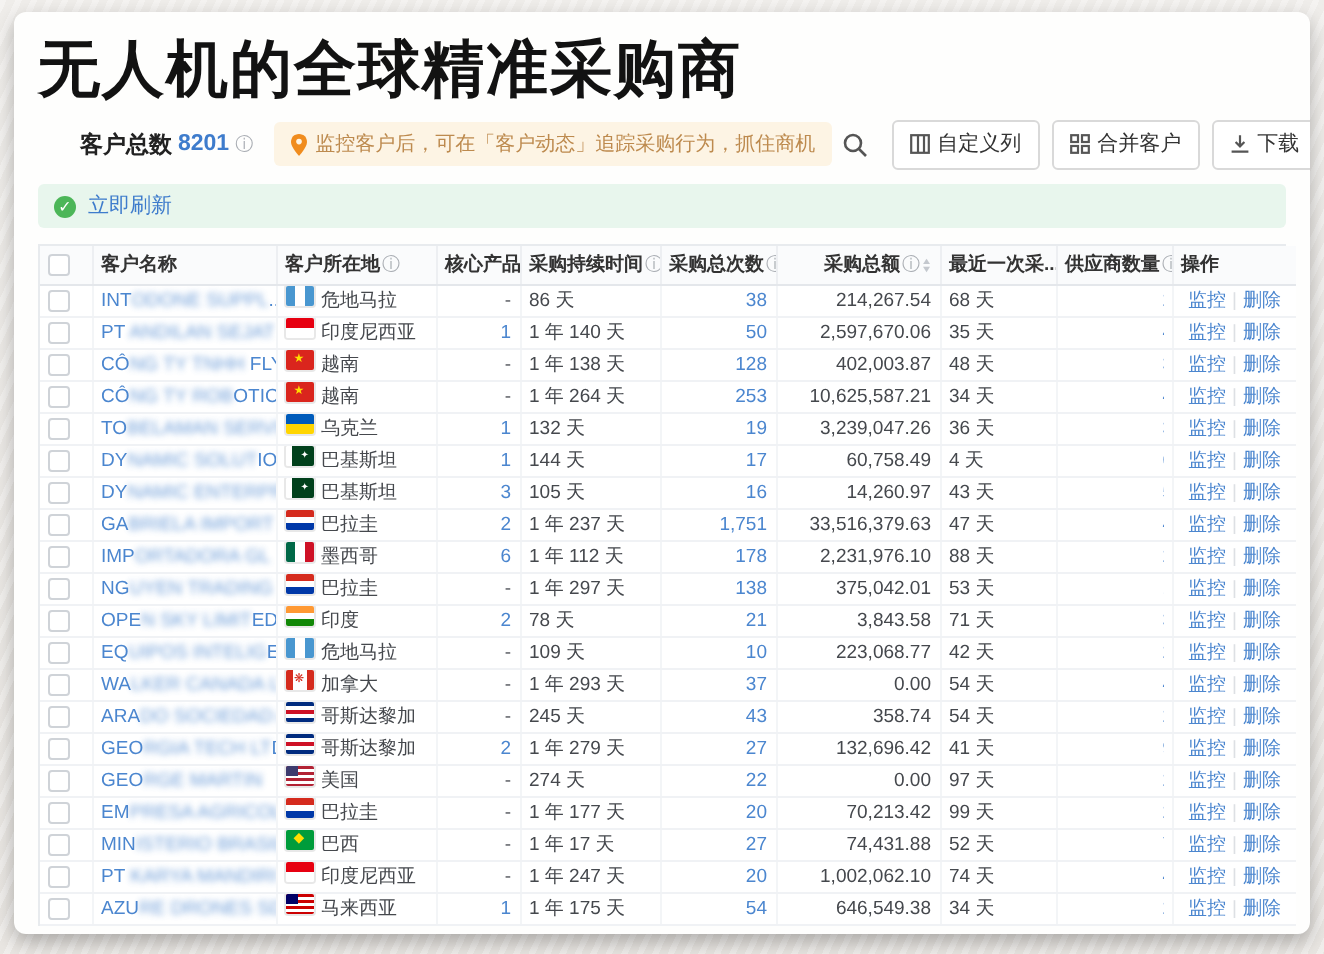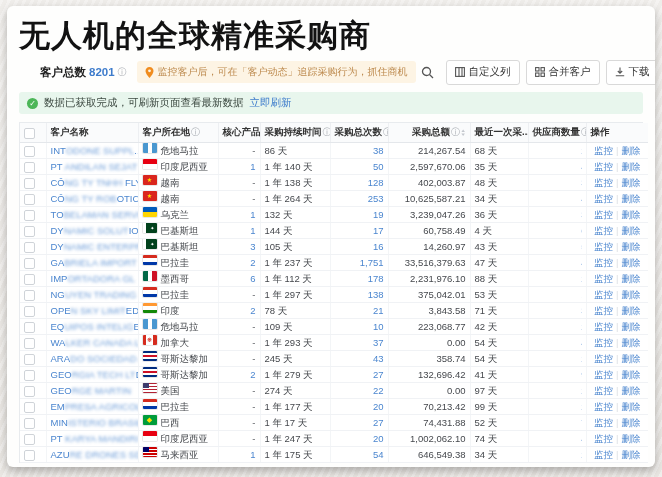--- a/index.html
+++ b/index.html
@@ -156,21 +156,20 @@
             <path d="M5 0.6 V6 M2.8 4 L5 6.2 L7.2 4 M0.8 8.8 H9.2"></path>
           </svg>
         <span>下载</span>
       </div>
       <div class="btn btn-more">···</div>
     </div>
   </div>
 
   <div class="alert">
     <span class="check">✓</span>
-    <span>数据已获取完成，可刷新页面查看最新数据</span>
     <a>立即刷新</a>
   </div>
 
   <div class="tbl-wrap">
     <table>
       <colgroup>
         <col class="c-cb">
           <col class="c-name">
           <col class="c-loc">
           <col class="c-core">

